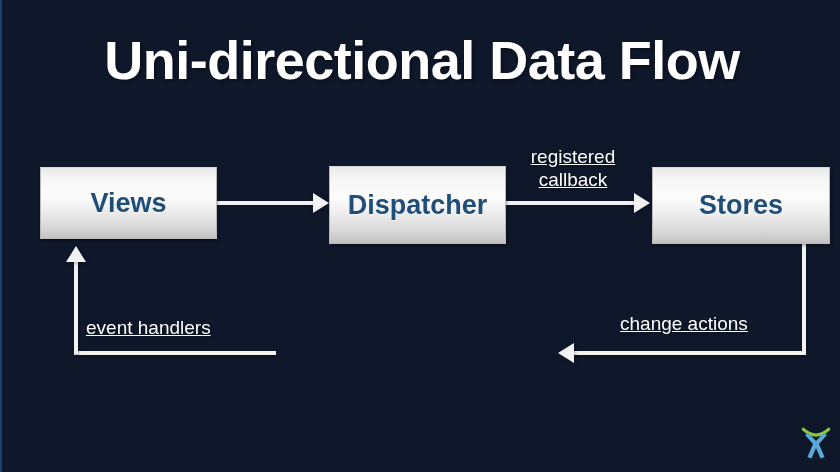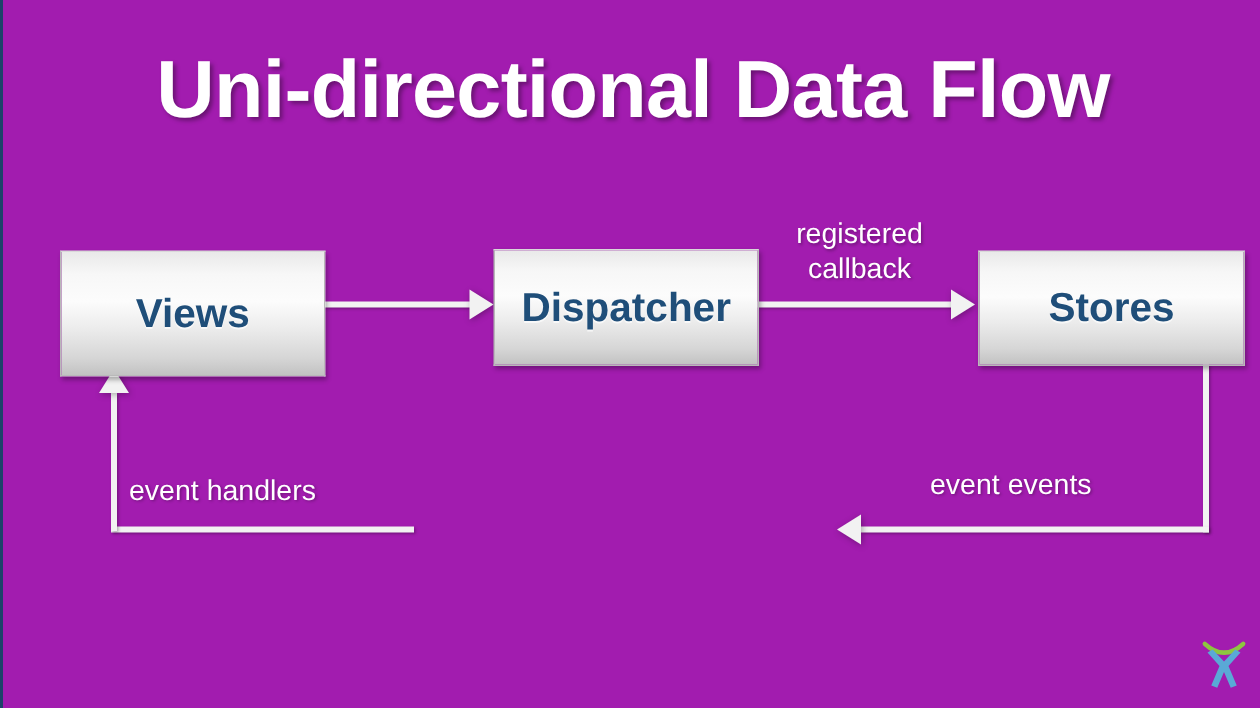--- a/index.html
+++ b/index.html
@@ -4,21 +4,21 @@
 <style>
   html, body {
     margin: 0;
     padding: 0;
     background: #1b3c5e;
   }
   #slide {
     position: relative;
     width: 840px;
     height: 472px;
-    background: #a21caf;
+    background: #0f172a;
     overflow: hidden;
     font-family: "Liberation Sans", sans-serif;
     box-sizing: border-box;
     border-left: 2px solid #1d4269;
   }
 
   
   #title {
     position: absolute;
     left: 0;
@@ -51,21 +51,21 @@
     display: flex;
     align-items: center;
     justify-content: center;
     color: #1f4e79;
     font-weight: bold;
     font-size: 27px;
     letter-spacing: 0px;
     text-shadow: 0 1px 0 rgba(255,255,255,0.65);
     z-index: 5;
   }
-  #node-views       { left: 38px;  top: 167px; width: 177px; height: 84px; }
+  #node-views       { left: 38px;  top: 167px; width: 177px; height: 72px; }
   #node-dispatcher  { left: 327px; top: 166px; width: 177px; height: 78px; }
   #node-stores      { left: 650px; top: 167px; width: 178px; height: 77px; }
   #node-controller  { left: 272px; top: 316px; width: 283px; height: 75px; }
 
   
   .line {
     position: absolute;
     background: #f2f2f2;
     box-shadow: 1px 1px 2px rgba(0,0,0,0.28);
     z-index: 2;
@@ -116,20 +116,21 @@
   
   .edge-label {
     position: absolute;
     color: #ffffff;
     font-size: 19px;
     line-height: 23px;
     text-align: center;
     white-space: nowrap;
     text-shadow: 1px 1px 2px rgba(0,0,0,0.30);
     z-index: 4;
+    text-decoration: underline;
   }
   #label-actions   { left: 212px; top: 171px; width: 108px; }
   #label-callback  { left: 506px; top: 145px; width: 130px; }
   #label-events    { left: 84px;  top: 316px; width: 150px; text-align: left; }
   #label-change    { left: 618px; top: 312px; width: 160px; text-align: left; }
 
   
   #logo {
     position: absolute;
     left: 797px;
@@ -174,21 +175,21 @@
 
 
 
   <div class="edge-label" id="label-callback">
     <div>registered</div>
     <div>callback</div>
   </div>
 
   <div class="edge-label" id="label-events">event handlers</div>
 
-  <div class="edge-label" id="label-change">event events</div>
+  <div class="edge-label" id="label-change">change actions</div>
 
   <svg id="logo" viewBox="0 0 34 36">
     <path d="M3 3 Q17 15 31 3 Q17 11 3 3 Z" fill="#8dc63f"></path>
     <path d="M4.2 2.2 Q17 14 29.8 2.2" stroke="#8dc63f" stroke-width="3" fill="none" stroke-linecap="round"></path>
     <path d="M6 8 L14 17 L8.5 30 L12.5 31.5 L17 21 L21.5 31.5 L25.5 30 L20 17 L28 8 L24.5 6 L17 14 L9.5 6 Z" fill="#5aa9d6"></path>
   </svg>
 
 </div>
 
 </body></html>

